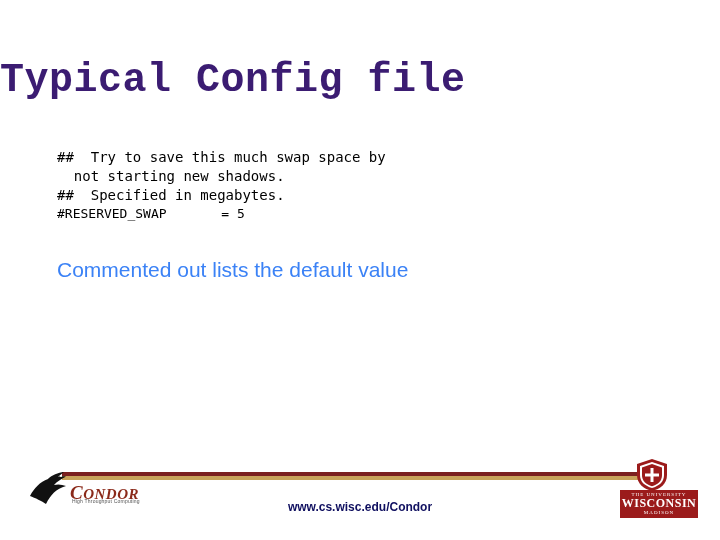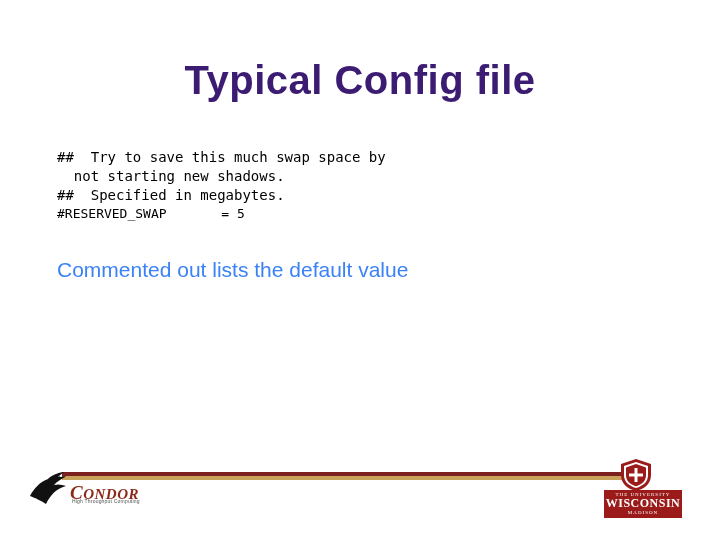--- a/index.html
+++ b/index.html
@@ -18,22 +18,22 @@
     position: absolute;
     inset: 0;
     width: 720px;
     height: 540px;
   }
   .slide-title {
     position: absolute;
     left: 0;
     right: 0;
     top: 58px;
-    text-align: center;
-    font-family: Liberation Sans, sans-serif;
+    text-align: left;
+    font-family: Liberation Mono, monospace;
     font-size: 40px;
     font-weight: bold;
     color: #3b1c72;
     letter-spacing: 0.5px;
     white-space: nowrap;
   }
   .body-block {
     position: absolute;
     left: 57px;
     top: 148px;
@@ -130,21 +130,21 @@
     top: 30px;
     font-family: "Liberation Sans", sans-serif;
     font-size: 5px;
     color: #555555;
     letter-spacing: 0.2px;
   }
 
   
   .wisc-logo {
     position: absolute;
-    left: 604px;
+    left: 620px;
     top: 458px;
     width: 78px;
     height: 62px;
   }
   .crest {
     position: absolute;
     left: 14px;
     top: 0;
     width: 36px;
     height: 34px;
@@ -204,20 +204,21 @@
       <path d="M2 26 C6 18 12 12 20 9 C26 6.8 32 6 38 6.5 C33 9 29 11.5 26 15
                C30 14 34 14.5 38 16 C33 17.5 29 19.5 26 22.5
                C23 25.5 20 29.5 18 34 C14 31 7 28 2 26 Z" fill="#111111"></path>
       <path d="M20 9 C24 5 30 2.5 36 2 C32 5 29 7.5 27 10 Z" fill="#111111"></path>
       <circle cx="33" cy="6" r="1.1" fill="#ffffff"></circle>
     </svg>
     <div class="condor-word"><span class="cap">C</span><span>ONDOR</span></div>
     <div class="condor-sub">High Throughput Computing</div>
   </div>
 
+  <div class="footer-url">www.cs.wisc.edu/Condor</div>
 
   <div class="wisc-logo">
     <svg class="crest" viewBox="0 0 36 34">
       <path d="M18 1 L33 6 L33 17 C33 26 26 31 18 33 C10 31 3 26 3 17 L3 6 Z" fill="#9b1b1b"></path>
       <path d="M18 4 L30 8 L30 17 C30 24 25 28 18 30 C11 28 6 24 6 17 L6 8 Z" fill="#ffffff"></path>
       <path d="M18 6 L28 9.5 L28 17 C28 23 24 26.5 18 28.2 C12 26.5 8 23 8 17 L8 9.5 Z" fill="#9b1b1b"></path>
       <rect x="16.5" y="10" width="3" height="14" fill="#ffffff"></rect>
       <rect x="11" y="15.5" width="14" height="3" fill="#ffffff"></rect>
     </svg>
     <div class="wisc-box">

